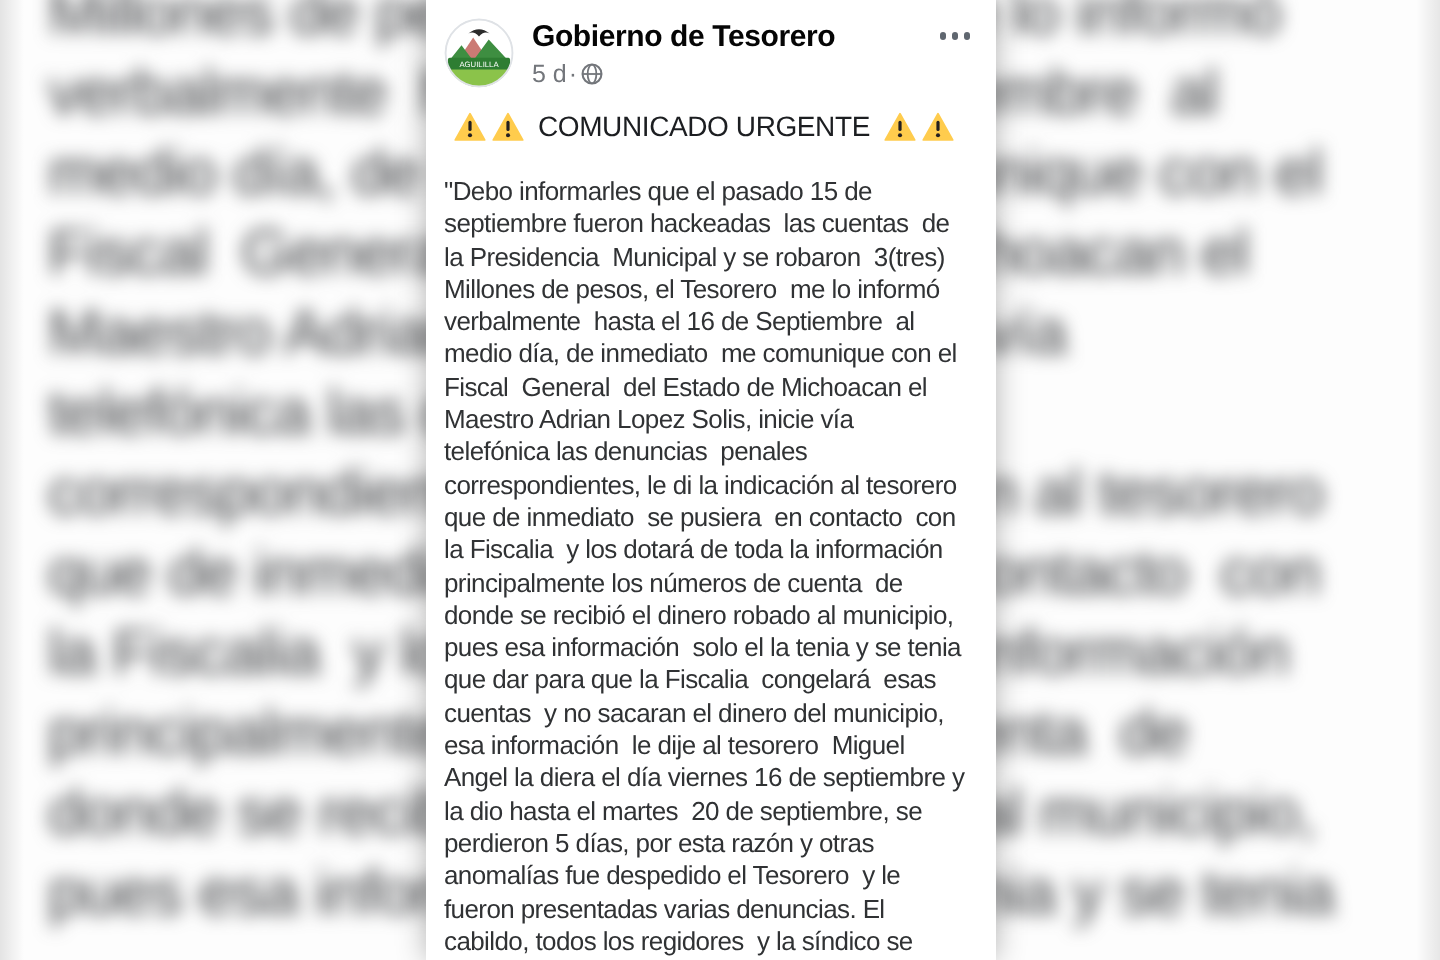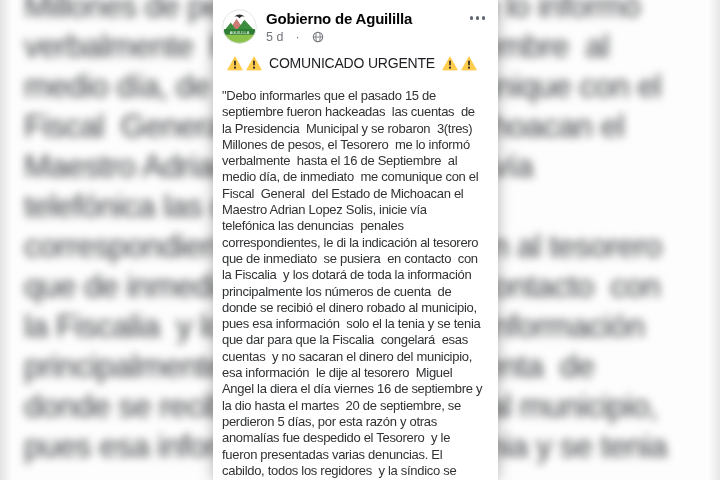--- a/index.html
+++ b/index.html
@@ -40,21 +40,21 @@
   .avatar {
     width:35px; height:35px; border-radius:50%; flex:0 0 35px;
     overflow:hidden; cursor:pointer;
   }
   .head-meta { margin-left:9px; padding-top:1px; }
   .page-name {
     font-size:15px; font-weight:700; color:#050505;
     letter-spacing:-0.2px; line-height:18px; cursor:pointer;
   }
   .sub-row {
-    margin-top:2px; display:flex; align-items:center; gap:12px;
+    margin-top:2px; display:flex; align-items:center; gap:1px;
     font-size:12.5px; color:#73767b;
   }
   .menu-dots {
     position:absolute; right:13px; top:13px;
     display:flex; gap:2.5px; padding:3px 0; cursor:pointer;
   }
   .menu-dots i {
     width:3.5px; height:3.5px; border-radius:50%;
     background:#606770; display:block;
   }
@@ -112,21 +112,21 @@
           <path d="M1 24 L9 14 L15 22 L23 11 L35 24 Z" fill="#3e8e41"></path>
           <path d="M0 26 H36 V36 H0 Z" fill="#8bc34a"></path>
           <rect x="2" y="20.5" width="32" height="6" rx="1" fill="#2e7d32"></rect>
           <text x="18" y="25.2" font-size="4" fill="#ffffff" text-anchor="middle" font-family="Liberation Sans, sans-serif">AGUILILLA</text>
           <path d="M12.5 8 Q18 3.5 23.5 8 Q20.5 6.5 18 9.5 Q15.5 6.5 12.5 8 Z" fill="#2c2c2c"></path>
         </g>
         <circle cx="18" cy="18" r="17.2" fill="none" stroke="#dfe2e6" stroke-width="1"></circle>
       </svg>
     </div>
     <div class="head-meta">
-      <div class="page-name">Gobierno de Aguililla</div>
+      <div class="page-name">Gobierno de Tesorero</div>
       <div class="sub-row">
         <span>5 d</span>
         <span>·</span>
         <svg class="globe-icon" viewBox="0 0 16 16" width="12" height="12">
           <circle cx="8" cy="8" r="6.3" fill="none" stroke="#73767b" stroke-width="1.4"></circle>
           <ellipse cx="8" cy="8" rx="2.9" ry="6.3" fill="none" stroke="#73767b" stroke-width="1.2"></ellipse>
           <line x1="1.7" y1="8" x2="14.3" y2="8" stroke="#73767b" stroke-width="1.2"></line>
         </svg>
       </div>
     </div>

